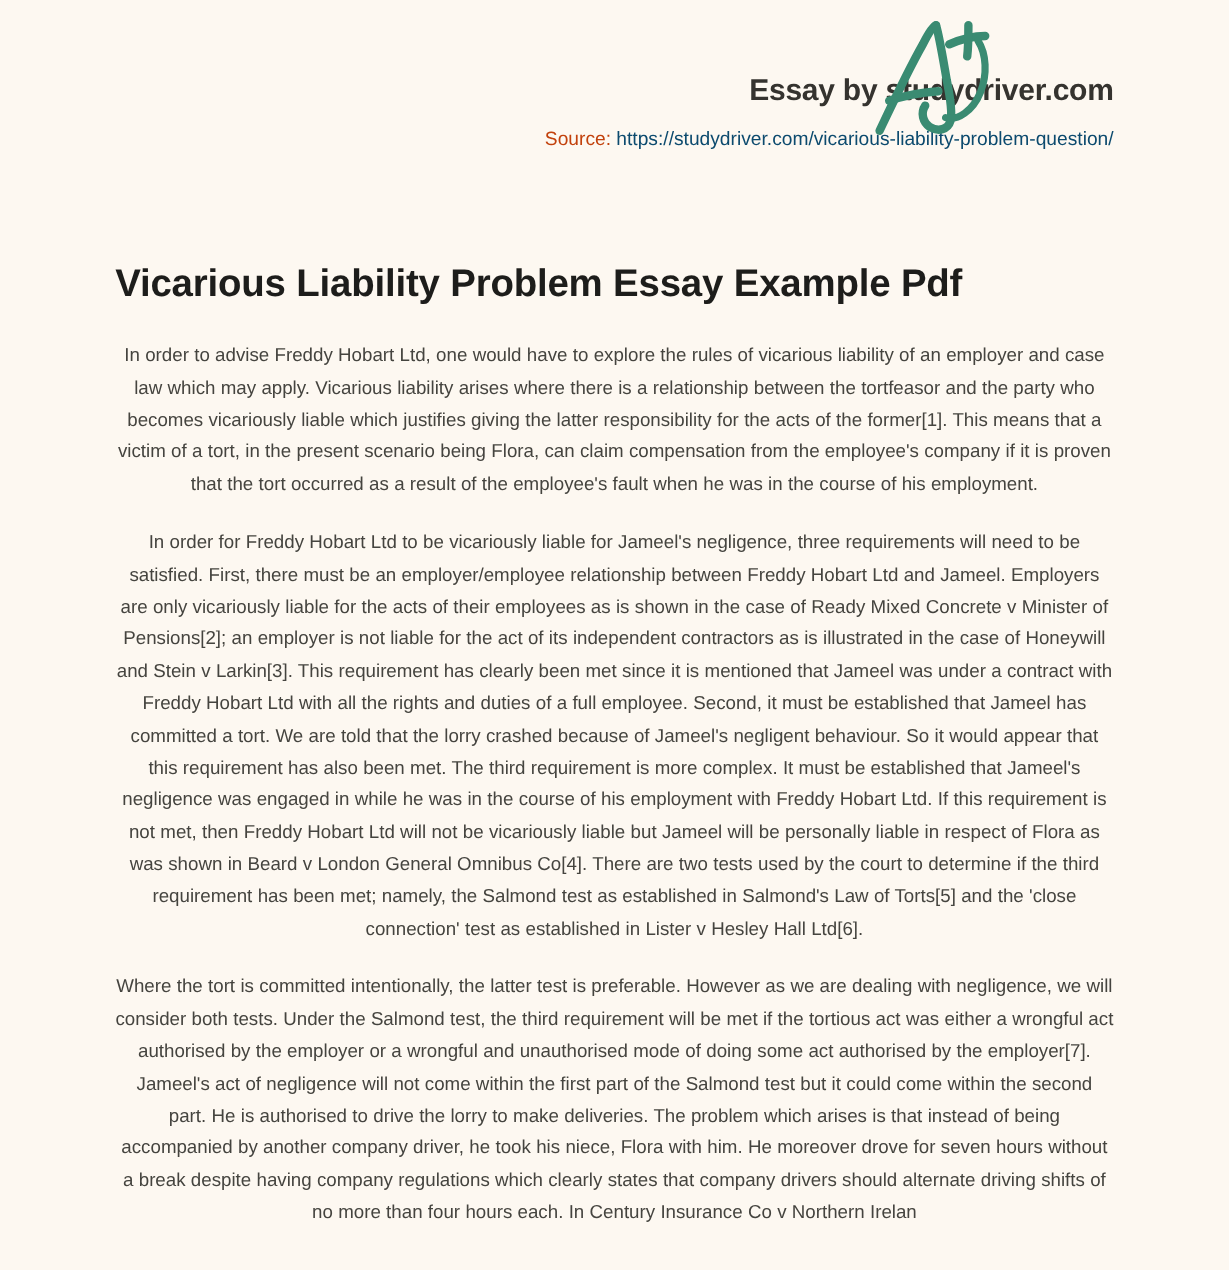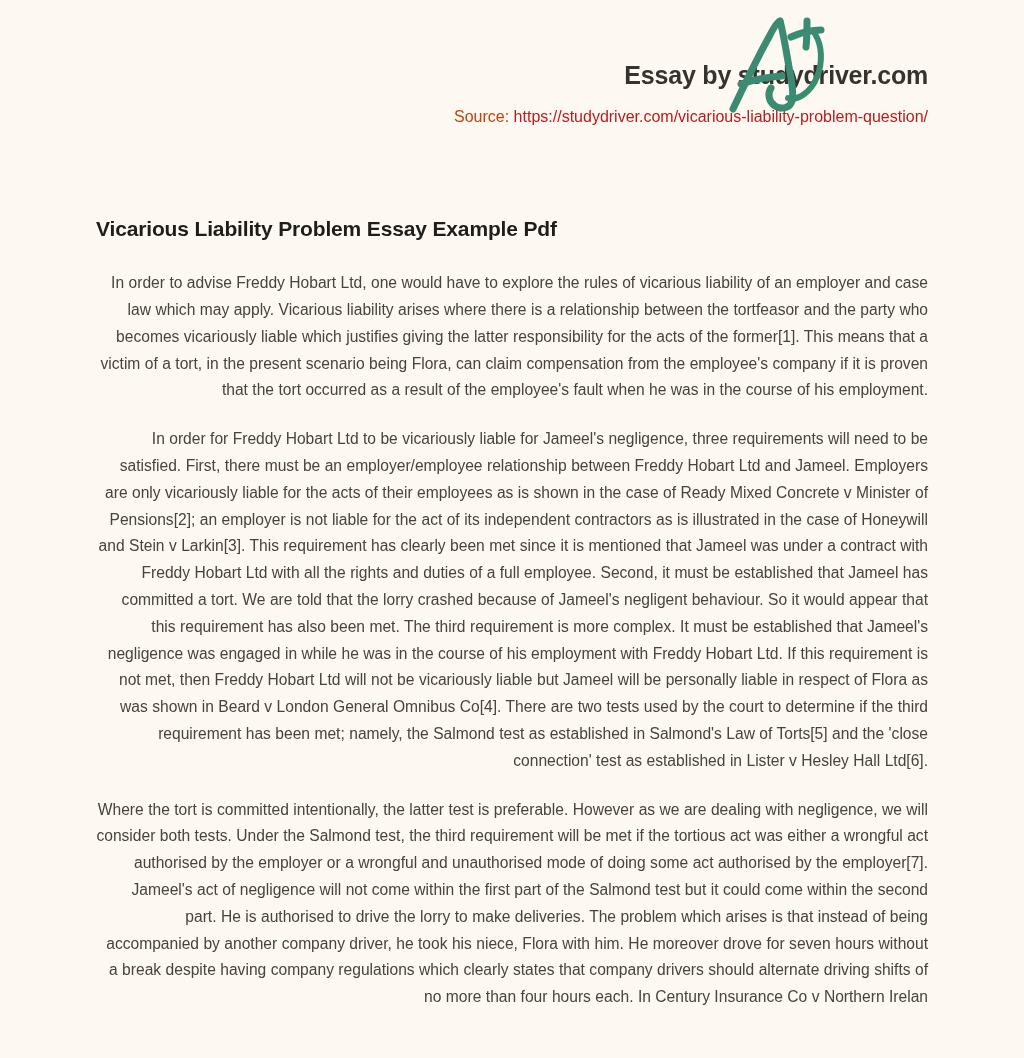--- a/index.html
+++ b/index.html
@@ -48,58 +48,58 @@
     line-height: 1.3;
     color: #8d8a85;
     white-space: nowrap;
   }
 
   .source-label {
     color: #c2410c;
   }
 
   .source-url {
-    color: #b91c1c;
+    color: #0c4a6e;
     text-decoration: none;
   }
 
   
   .logo {
     position: absolute;
     right: 96px;
     top: 12px;
     width: 110px;
     height: 105px;
     pointer-events: none;
   }
   .logo svg { display: block; width: 110px; height: 105px; }
 
   
   .doc-title {
     margin: 0;
     padding-top: 96px;
-    font-size: 21px;
+    font-size: 32px;
     font-weight: bold;
     letter-spacing: -0.15px;
     color: #1d1d1b;
     line-height: 1.25;
   }
 
   
   .body-copy {
     margin-top: 28px;
     width: 832px;
   }
 
   .body-copy p {
     margin: 0 0 22px 0;
     font-size: 15.6px;
     line-height: 26.8px;
     color: #45443f;
-    text-align: right;
+    text-align: center;
     word-spacing: 0.1px;
   }
 
   .body-copy p:last-child {
     margin-bottom: 16px;
   }
 </style>
 </head>
 <body>
 

